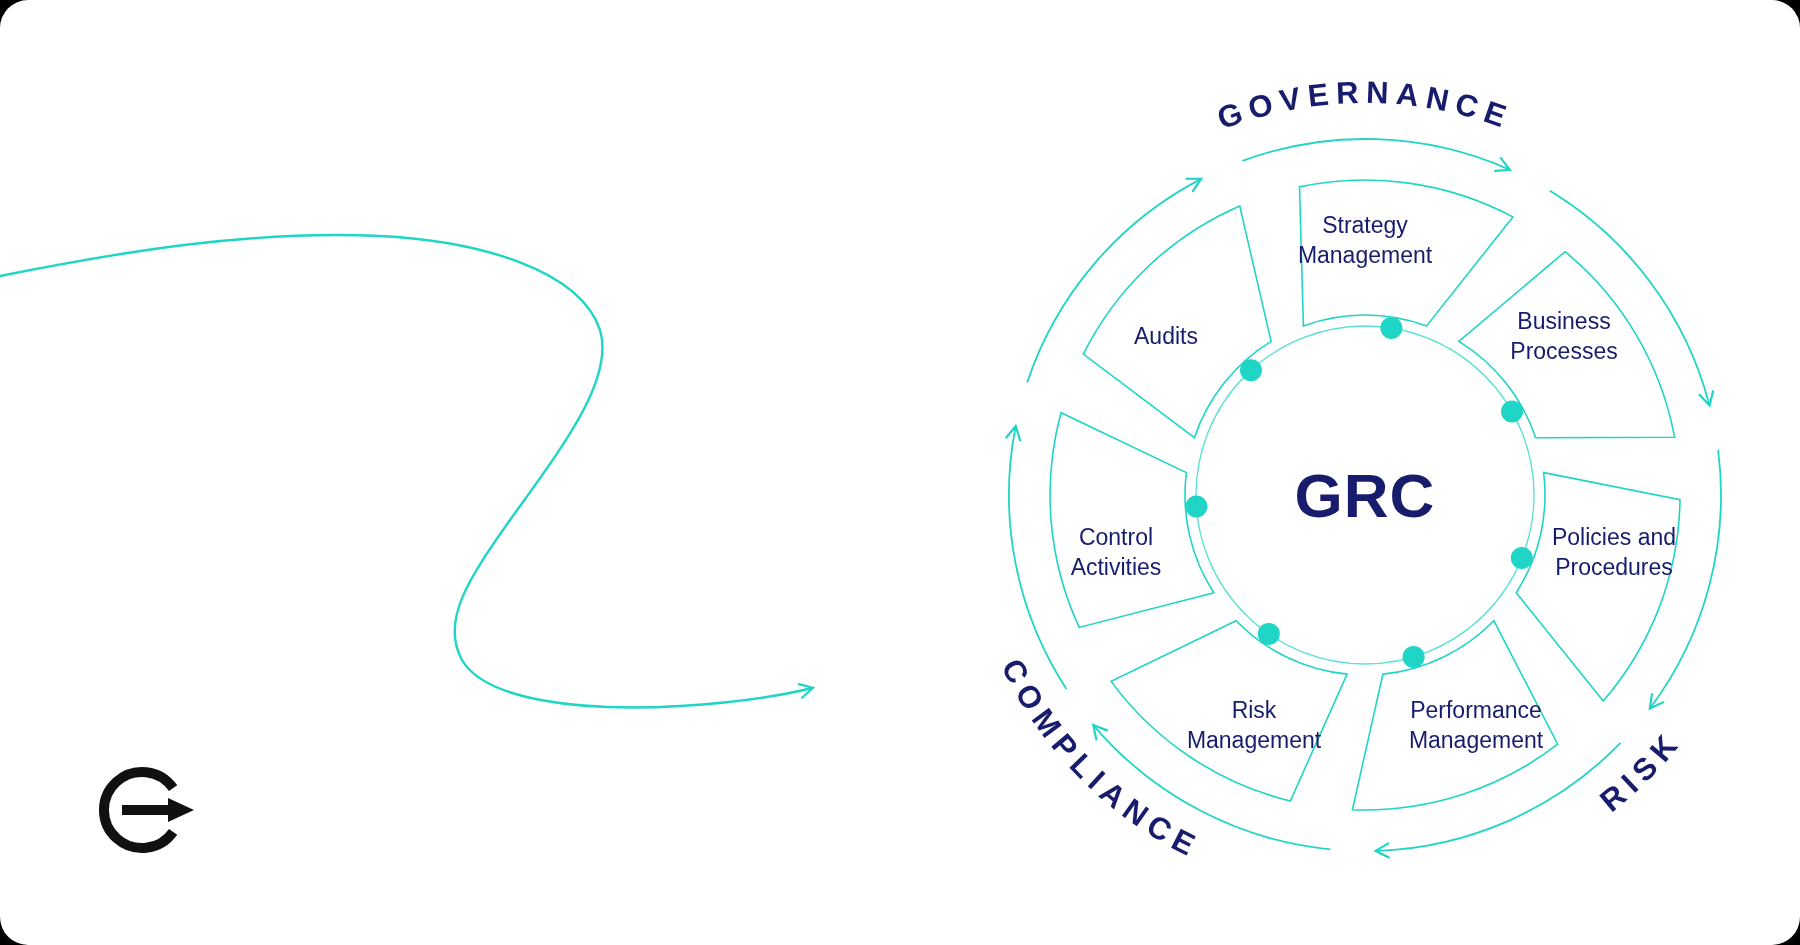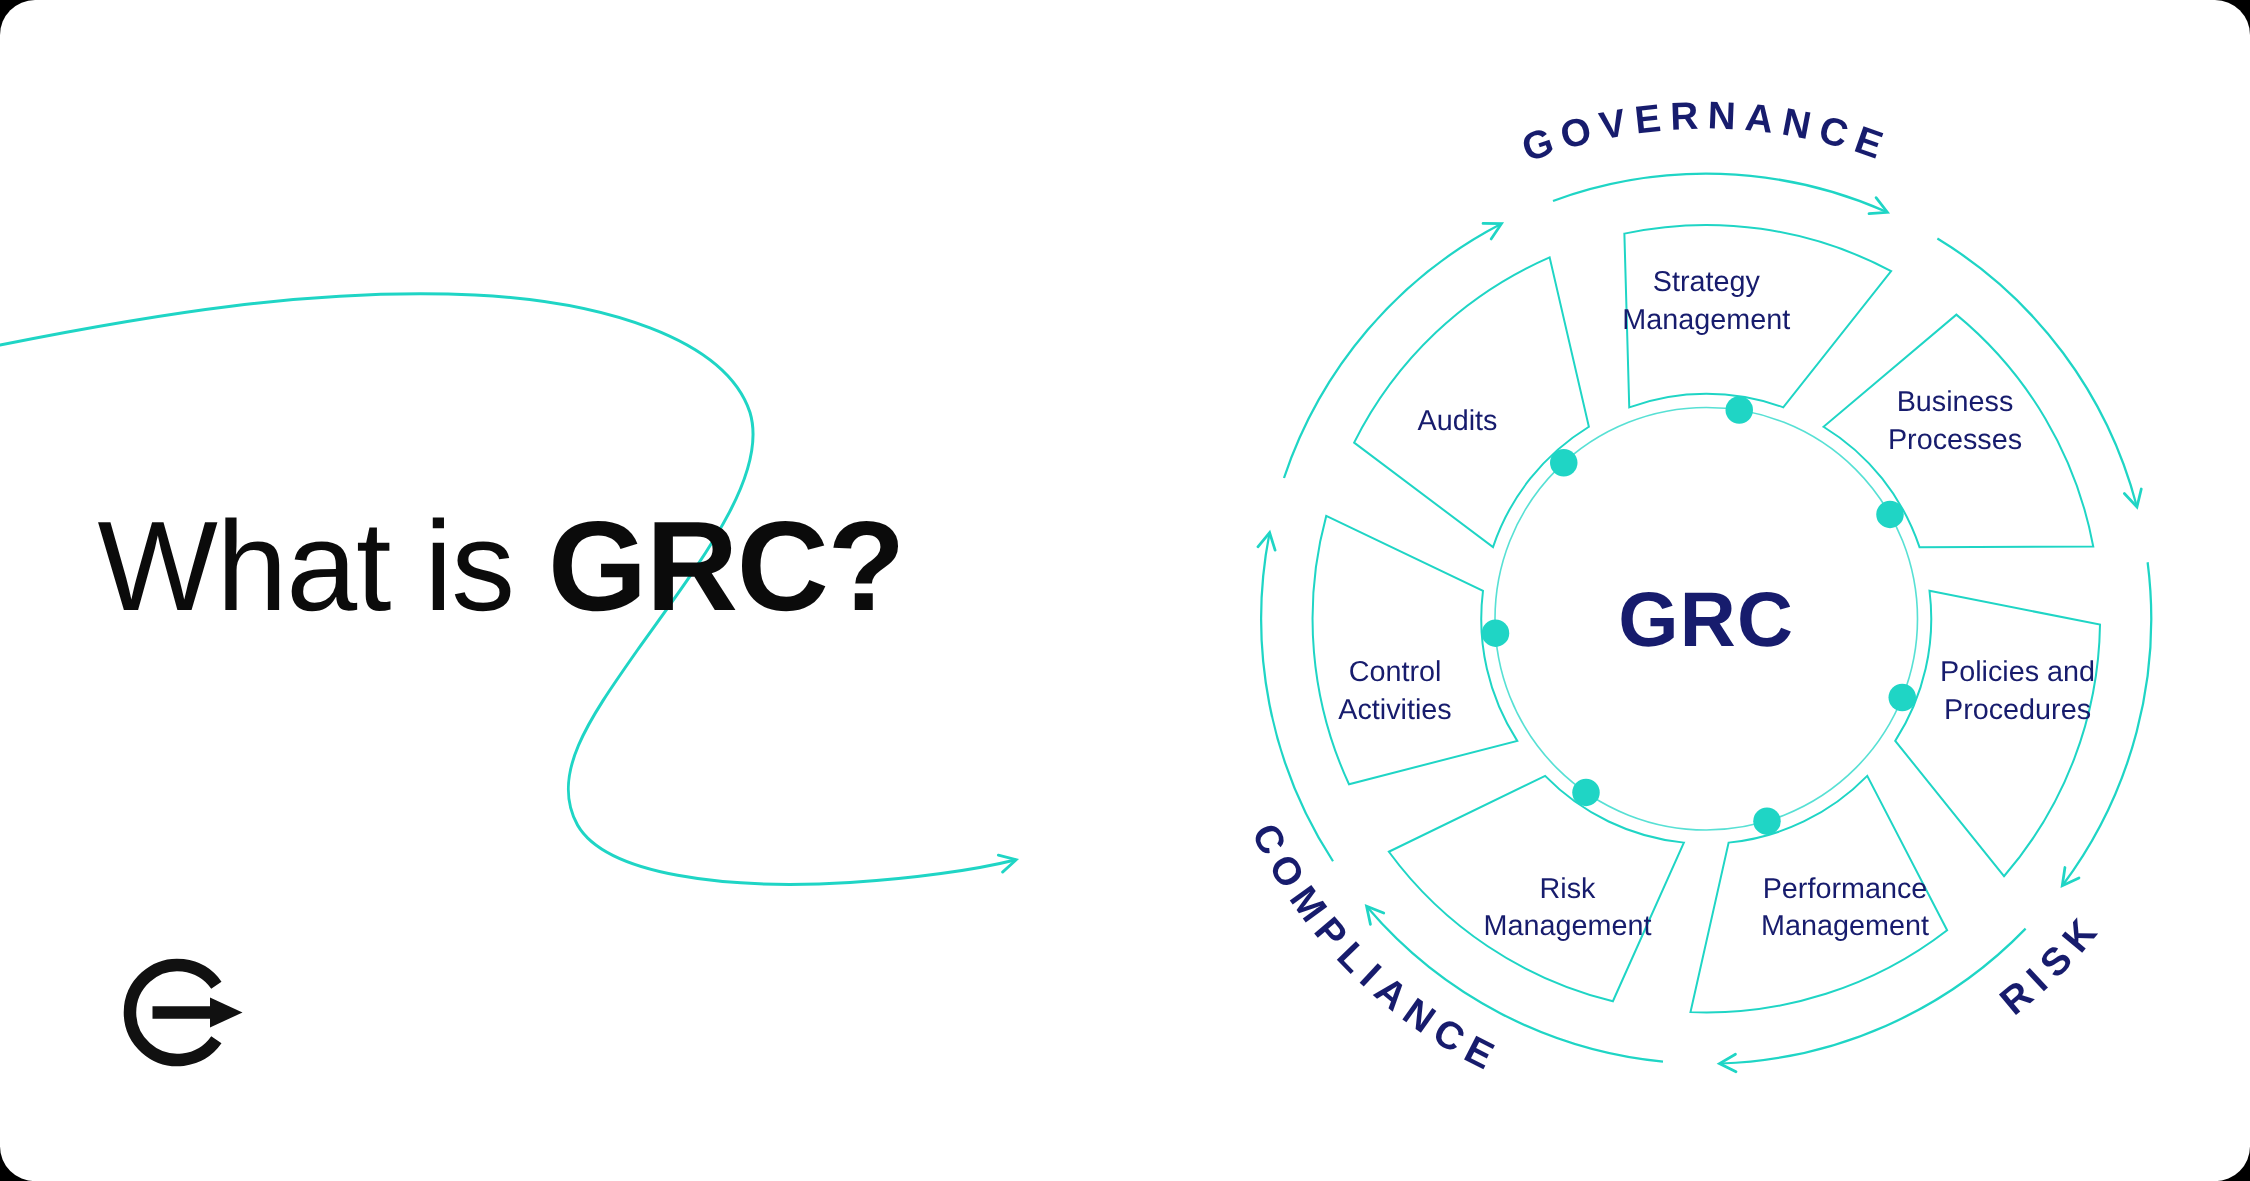--- a/index.html
+++ b/index.html
@@ -118,18 +118,14 @@
       <textPath href="#bottomTextPath" startOffset="75%" text-anchor="middle">RISK</textPath>
     </text>
 
     <g transform="translate(92,756)">
       <path class="logo-stroke" d="M 81.1 32.2 A 38 38 0 1 0 81.1 75.8"></path>
       <line class="logo-stroke" x1="30" y1="54" x2="80" y2="54"></line>
       <path class="logo-fill" d="M 76 42 L 102 54 L 76 66 Z"></path>
     </g>
   </svg>
 
-  <div class="headline">
-    <span>What is</span>
-    <span class="bold">GRC?</span>
-  </div>
 
 </div>
 
 </body></html>

